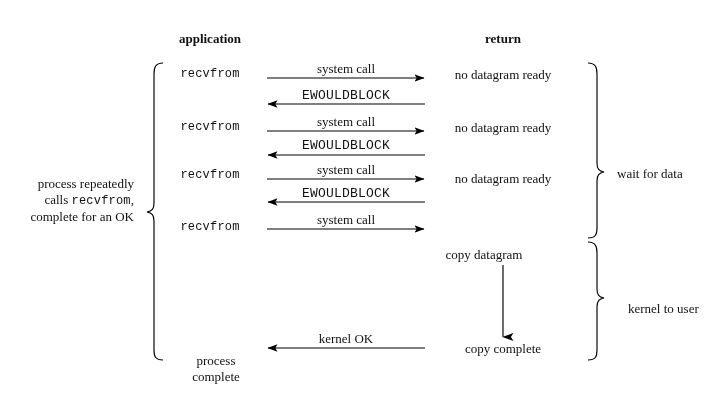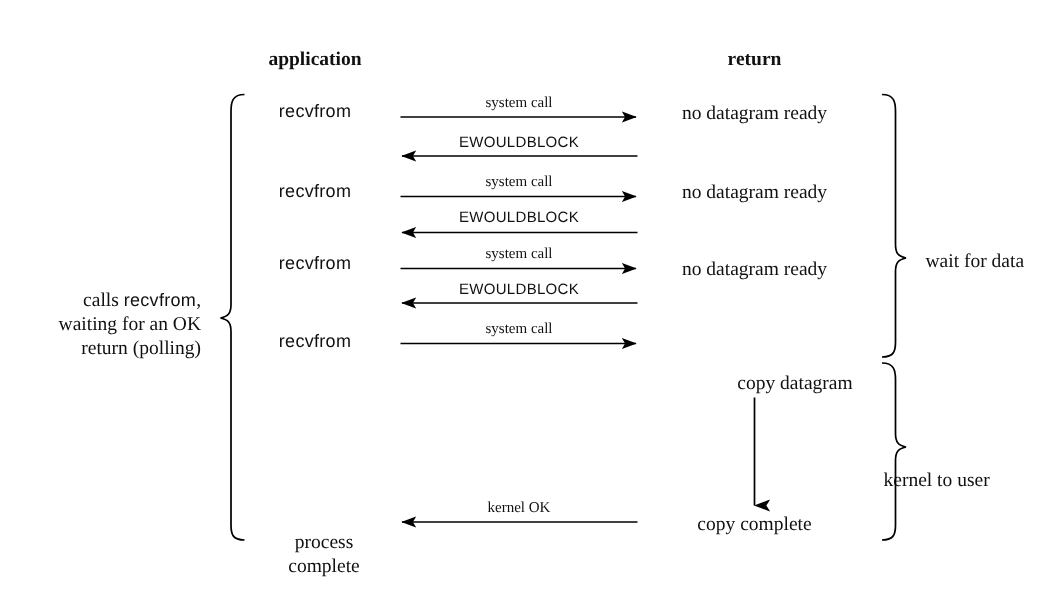--- a/index.html
+++ b/index.html
@@ -18,21 +18,21 @@
   }
   .txt {
     position: absolute;
     font-family: "Liberation Serif", "DejaVu Serif", serif;
     font-size: 13px;
     line-height: 15px;
     color: #111111;
     white-space: nowrap;
   }
   .mono {
-    font-family: Liberation Sans, sans-serif;
+    font-family: Liberation Mono, monospace;
     font-size: 12px;
     letter-spacing: 0.2px;
   }
   .bold {
     font-weight: bold;
   }
   .ctr {
     transform: translateX(-50%);
     text-align: center;
   }
@@ -47,66 +47,65 @@
   svg.overlay {
     position: absolute;
     left: 0;
     top: 0;
     width: 707px;
     height: 408px;
     pointer-events: none;
   }
   .lbl-above {
     position: absolute;
-    font-size: 10px;
+    font-size: 13px;
     transform: translateX(-50%);
     text-align: center;
     white-space: nowrap;
   }
 </style>
 </head>
 <body>
 
 <div id="stage">
 
   <div class="txt bold ctr" style="left:210px; top:31px;">application</div>
   <div class="txt bold ctr" style="left:503px; top:31px;">return</div>
 
   <div class="txt multi rgt" style="left:134px; top:176px; width:130px;">
-    <br>
+    <span>process repeatedly</span><br>
     <span>calls </span><span class="mono">recvfrom</span><span>,</span><br>
-    <span>waiting for an OK</span><br>
-    <span>return (polling)</span>
+    <span>complete for an OK</span><br>
   </div>
 
   <div class="txt mono ctr" style="left:210px; top:67px;">recvfrom</div>
   <div class="txt mono ctr" style="left:210px; top:120px;">recvfrom</div>
   <div class="txt mono ctr" style="left:210px; top:168px;">recvfrom</div>
   <div class="txt mono ctr" style="left:210px; top:220px;">recvfrom</div>
 
   <div class="txt ctr" style="left:216px; top:353px;">process</div>
   <div class="txt ctr" style="left:216px; top:369px;">complete</div>
 
   <div class="txt ctr" style="left:503px; top:67px;">no datagram ready</div>
   <div class="txt ctr" style="left:503px; top:120px;">no datagram ready</div>
   <div class="txt ctr" style="left:503px; top:171px;">no datagram ready</div>
-  <div class="txt ctr" style="left:530px; top:247px;">copy datagram</div>
+  <div class="txt ctr" style="left:484px; top:247px;">copy datagram</div>
   <div class="txt ctr" style="left:503px; top:341px;text-align:right;">copy complete</div>
 
   <div class="lbl-above txt" style="left:346px; top:61px;">system call</div>
   <div class="lbl-above txt mono" style="left:346px; top:88px;">EWOULDBLOCK</div>
   <div class="lbl-above txt" style="left:346px; top:114px;">system call</div>
   <div class="lbl-above txt mono" style="left:346px; top:138px;">EWOULDBLOCK</div>
   <div class="lbl-above txt" style="left:346px; top:162px;">system call</div>
   <div class="lbl-above txt mono" style="left:346px; top:186px;">EWOULDBLOCK</div>
   <div class="lbl-above txt" style="left:346px; top:212px;">system call</div>
   <div class="lbl-above txt" style="left:346px; top:331px;">kernel OK</div>
 
   <div class="txt" style="left:617px; top:166px;">wait for data</div>
-  <div class="txt" style="left:589px; top:301px;margin-top:11px;">kernel to user</div>
+  <div class="txt" style="left:628px; top:301px;">kernel to user</div>
 
   <svg class="overlay" viewBox="0 0 707 408" xmlns="http://www.w3.org/2000/svg">
     <defs>
       <marker id="ahR" markerWidth="10" markerHeight="8" refX="9.5" refY="4" orient="auto" markerUnits="userSpaceOnUse">
         <path d="M0,0.3 L10,4 L0,7.7 L2.2,4 Z" fill="#000000"></path>
       </marker>
       <marker id="ahL" markerWidth="10" markerHeight="8" refX="9.5" refY="4" orient="auto" markerUnits="userSpaceOnUse">
         <path d="M0,0.3 L10,4 L0,7.7 L2.2,4 Z" fill="#000000"></path>
       </marker>
       <marker id="ahD" markerWidth="9" markerHeight="11" refX="4.5" refY="10.5" orient="auto" markerUnits="userSpaceOnUse">

